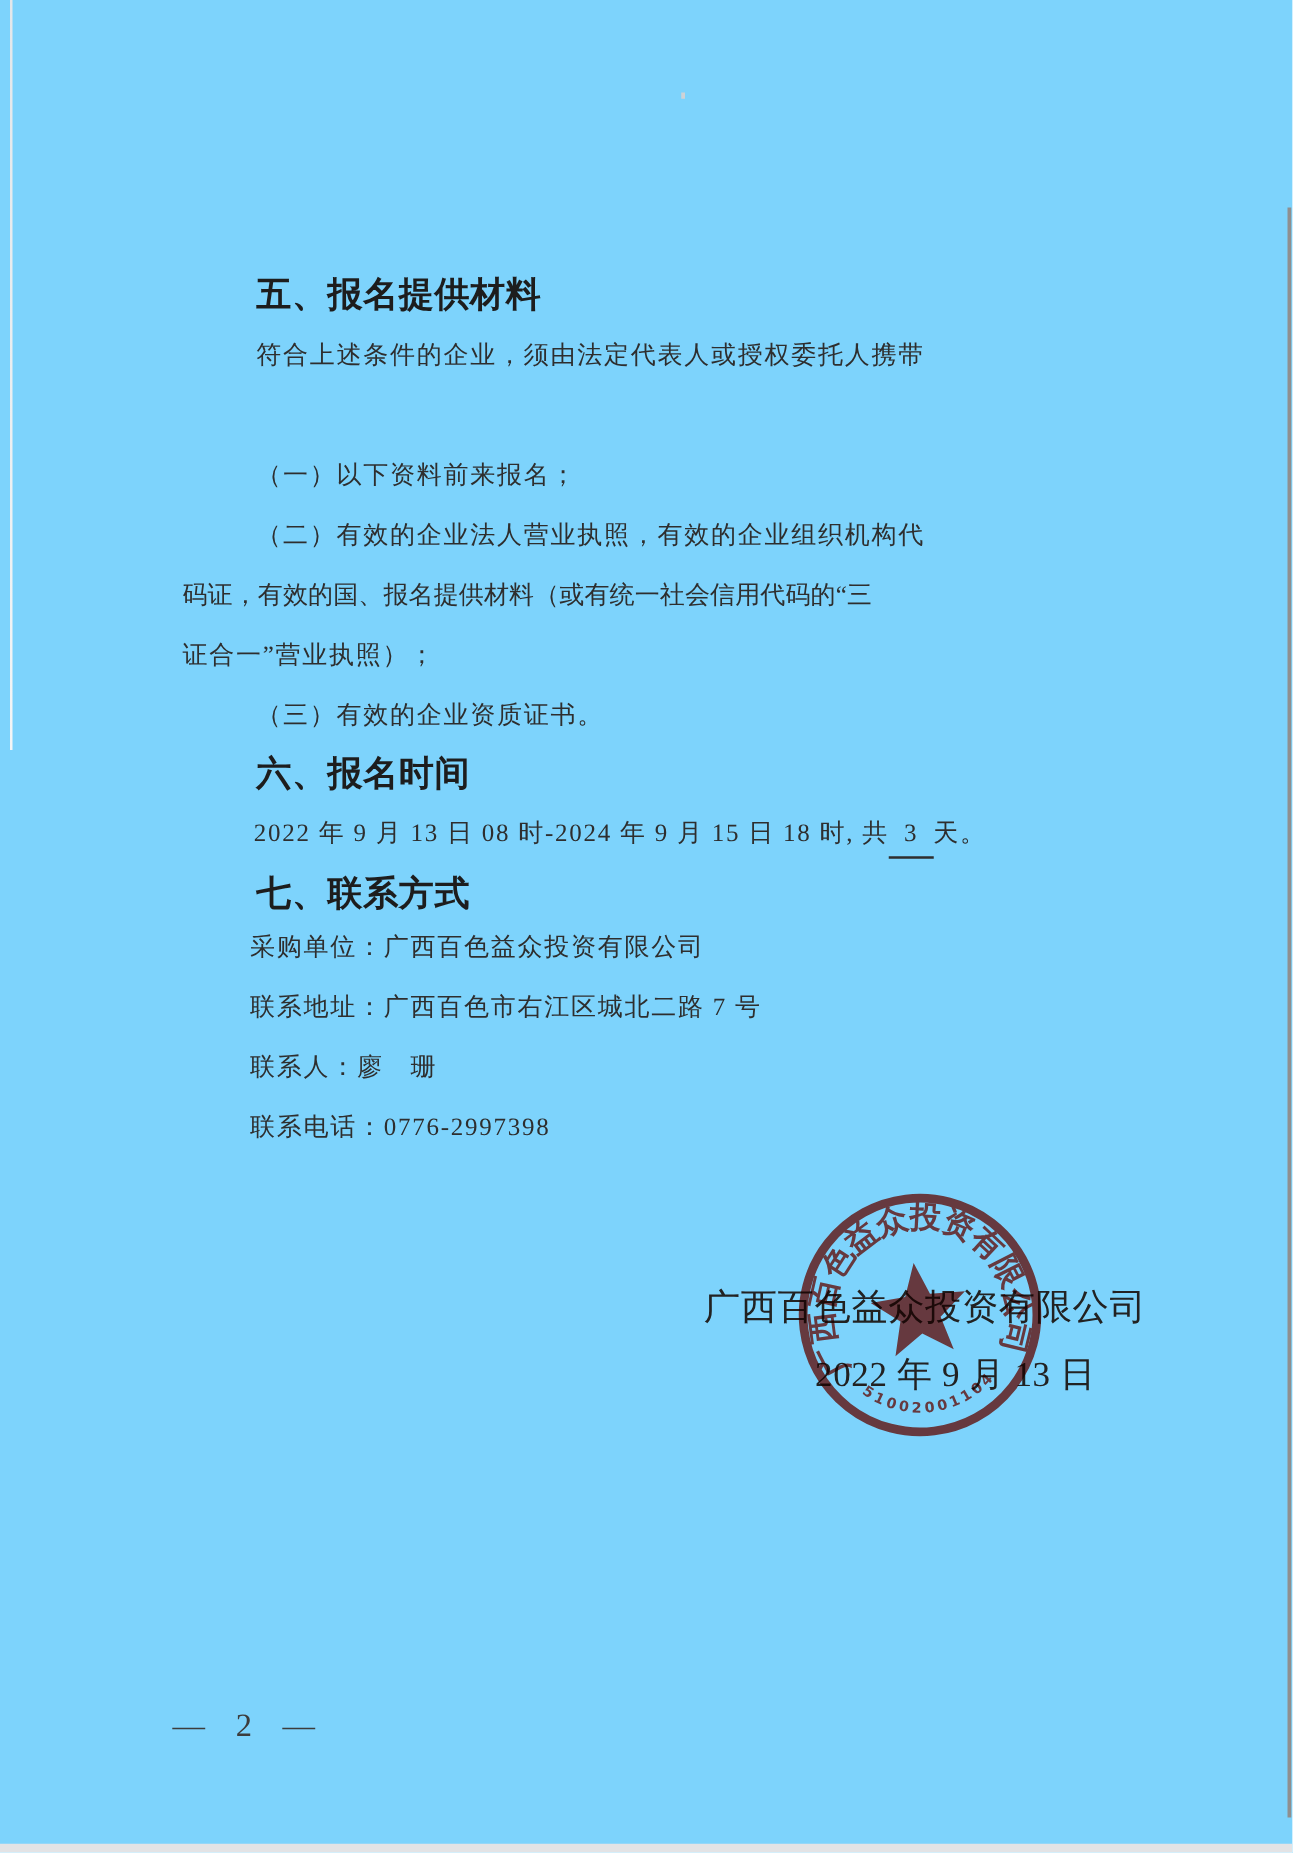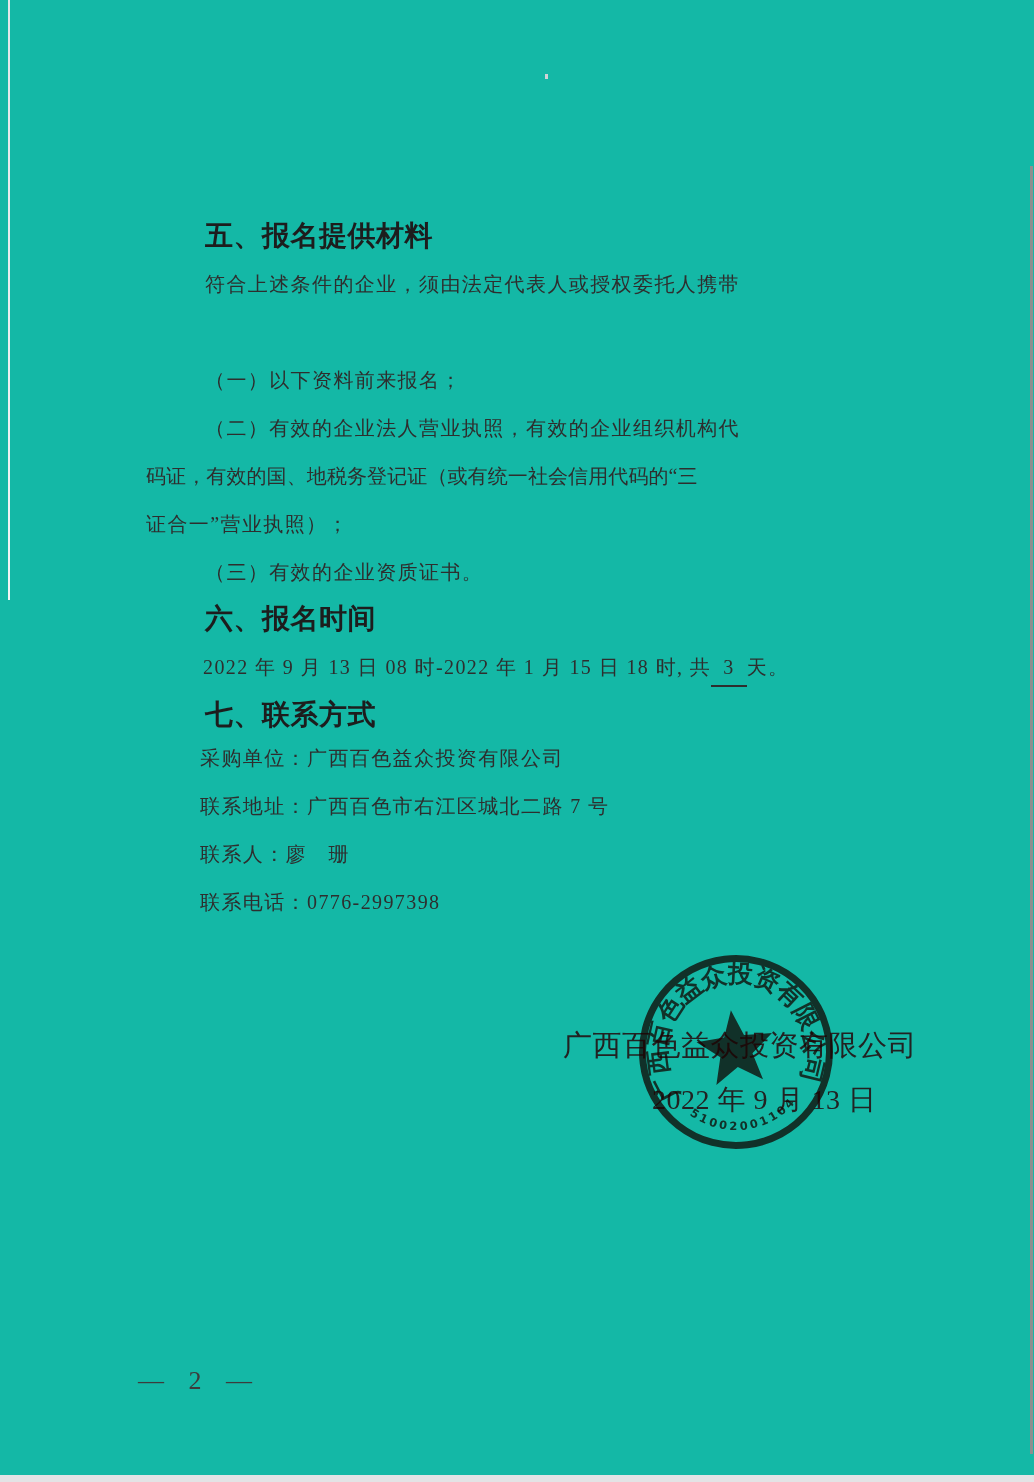--- a/index.html
+++ b/index.html
@@ -1,20 +1,20 @@
 <!DOCTYPE html>
 <html><head>
 <meta charset="utf-8">
 <style>
   html, body { margin: 0; padding: 0; background: #ffffff; }
   .page {
     position: relative;
     width: 1034px;
     height: 1482px;
-    background: #14b8a6;
+    background: #7dd3fc;
     overflow: hidden;
     font-family: "Liberation Serif", "DejaVu Serif", serif;
   }
   
   .edge-left {
     position: absolute; left: 8px; top: 0; width: 2px; height: 600px;
     background: linear-gradient(#e3e7ea, #f3f5f6); 
   }
   .edge-right {
     position: absolute; left: 1030px; top: 166px; width: 3px; height: 1288px;
@@ -89,27 +89,27 @@
 
   <div class="edge-left"></div>
   <div class="edge-right"></div>
   <div class="edge-bottom"></div>
   <div class="speck"></div>
 
   <div class="line heading" style="left:205px; top:218px">五、报名提供材料</div>
   <div class="line" style="left:205px; top:266px">符合上述条件的企业，须由法定代表人或授权委托人携带</div>
   <div class="line" style="left:205px; top:362px">（一）以下资料前来报名；</div>
   <div class="line" style="left:205px; top:410px">（二）有效的企业法人营业执照，有效的企业组织机构代</div>
-  <div class="line tight" style="left:146px; top:458px">码证，有效的国、地税务登记证（或有统一社会信用代码的“三</div>
+  <div class="line tight" style="left:146px; top:458px">码证，有效的国、报名提供材料（或有统一社会信用代码的“三</div>
   <div class="line" style="left:146px; top:506px">证合一”营业执照）；</div>
   <div class="line" style="left:205px; top:554px">（三）有效的企业资质证书。</div>
 
   <div class="line heading" style="left:205px; top:601px">六、报名时间</div>
   <div class="line" style="left:203px; top:649px">
-    <span>2022 年 9 月 13 日 08 时-2022 年 1 月 15 日 18 时, 共</span><span class="underline-days">3</span><span>天。</span>
+    <span>2022 年 9 月 13 日 08 时-2024 年 9 月 15 日 18 时, 共</span><span class="underline-days">3</span><span>天。</span>
   </div>
 
   <div class="line heading" style="left:205px; top:697px">七、联系方式</div>
   <div class="line" style="left:200px; top:740px">
     <span>采购单位：</span><span>广西百色益众投资有限公司</span>
   </div>
   <div class="line" style="left:200px; top:788px">
     <span>联系地址：</span><span>广西百色市右江区城北二路 7 号</span>
   </div>
   <div class="line" style="left:200px; top:836px">

